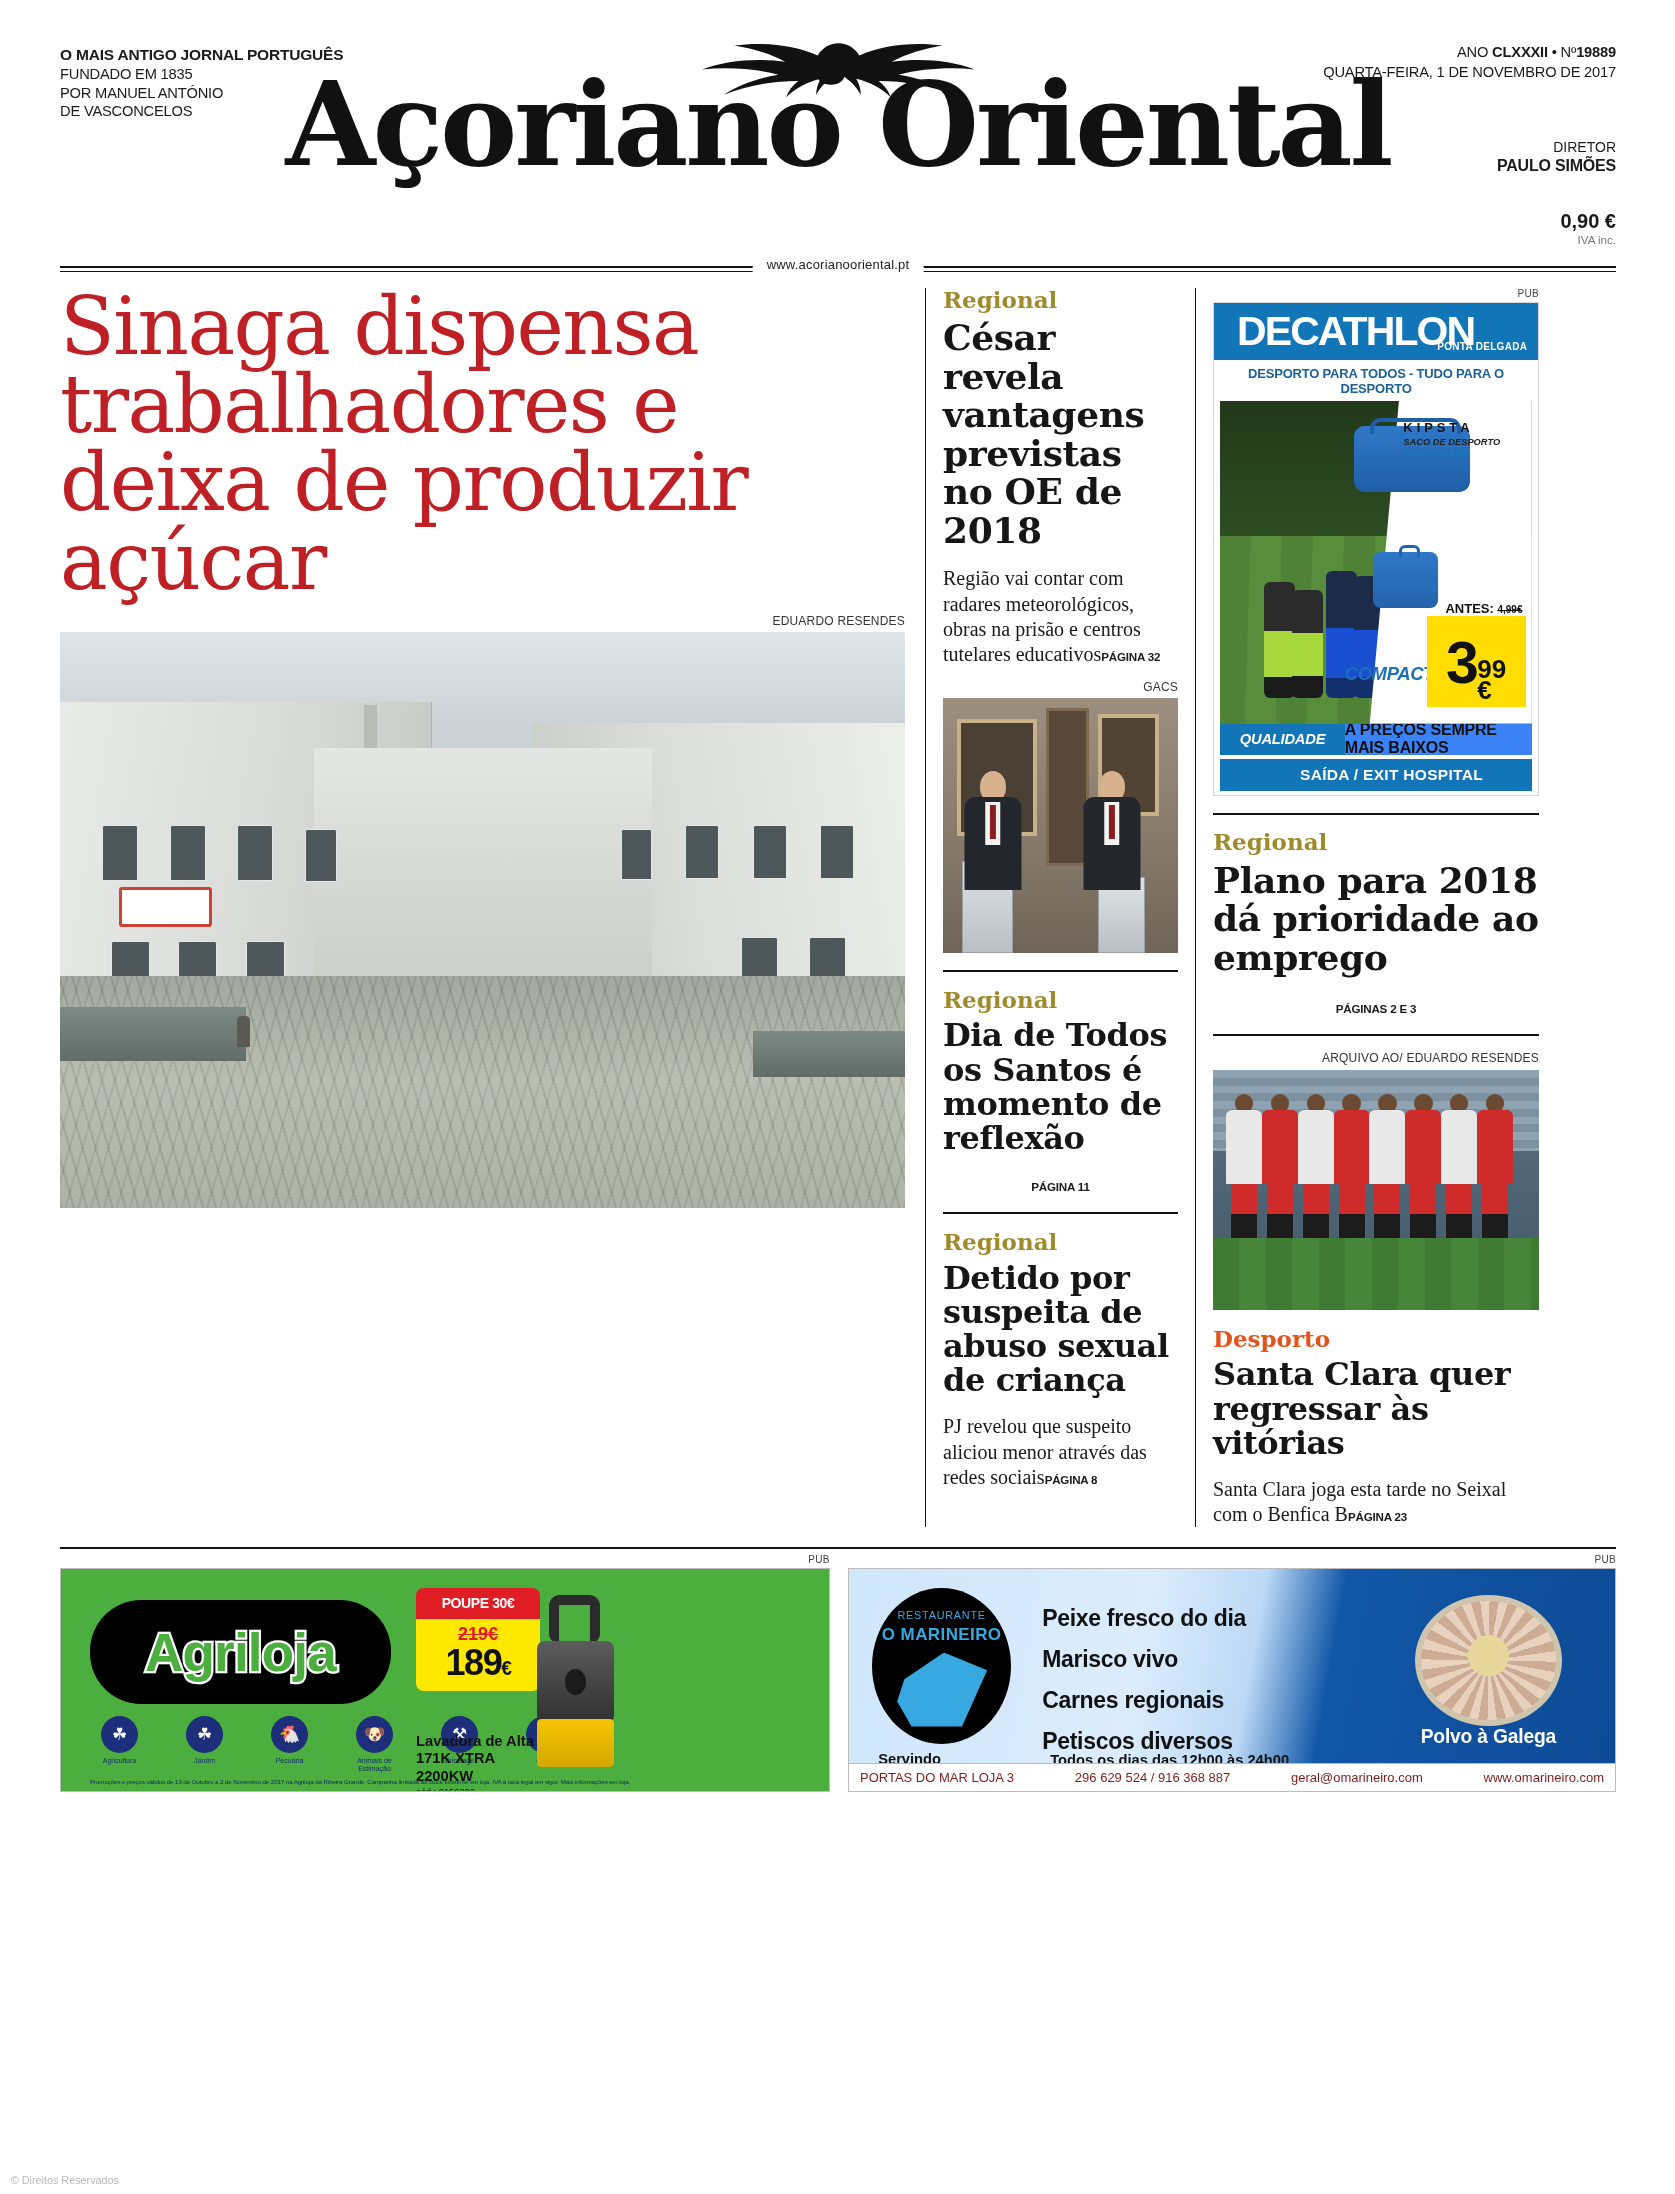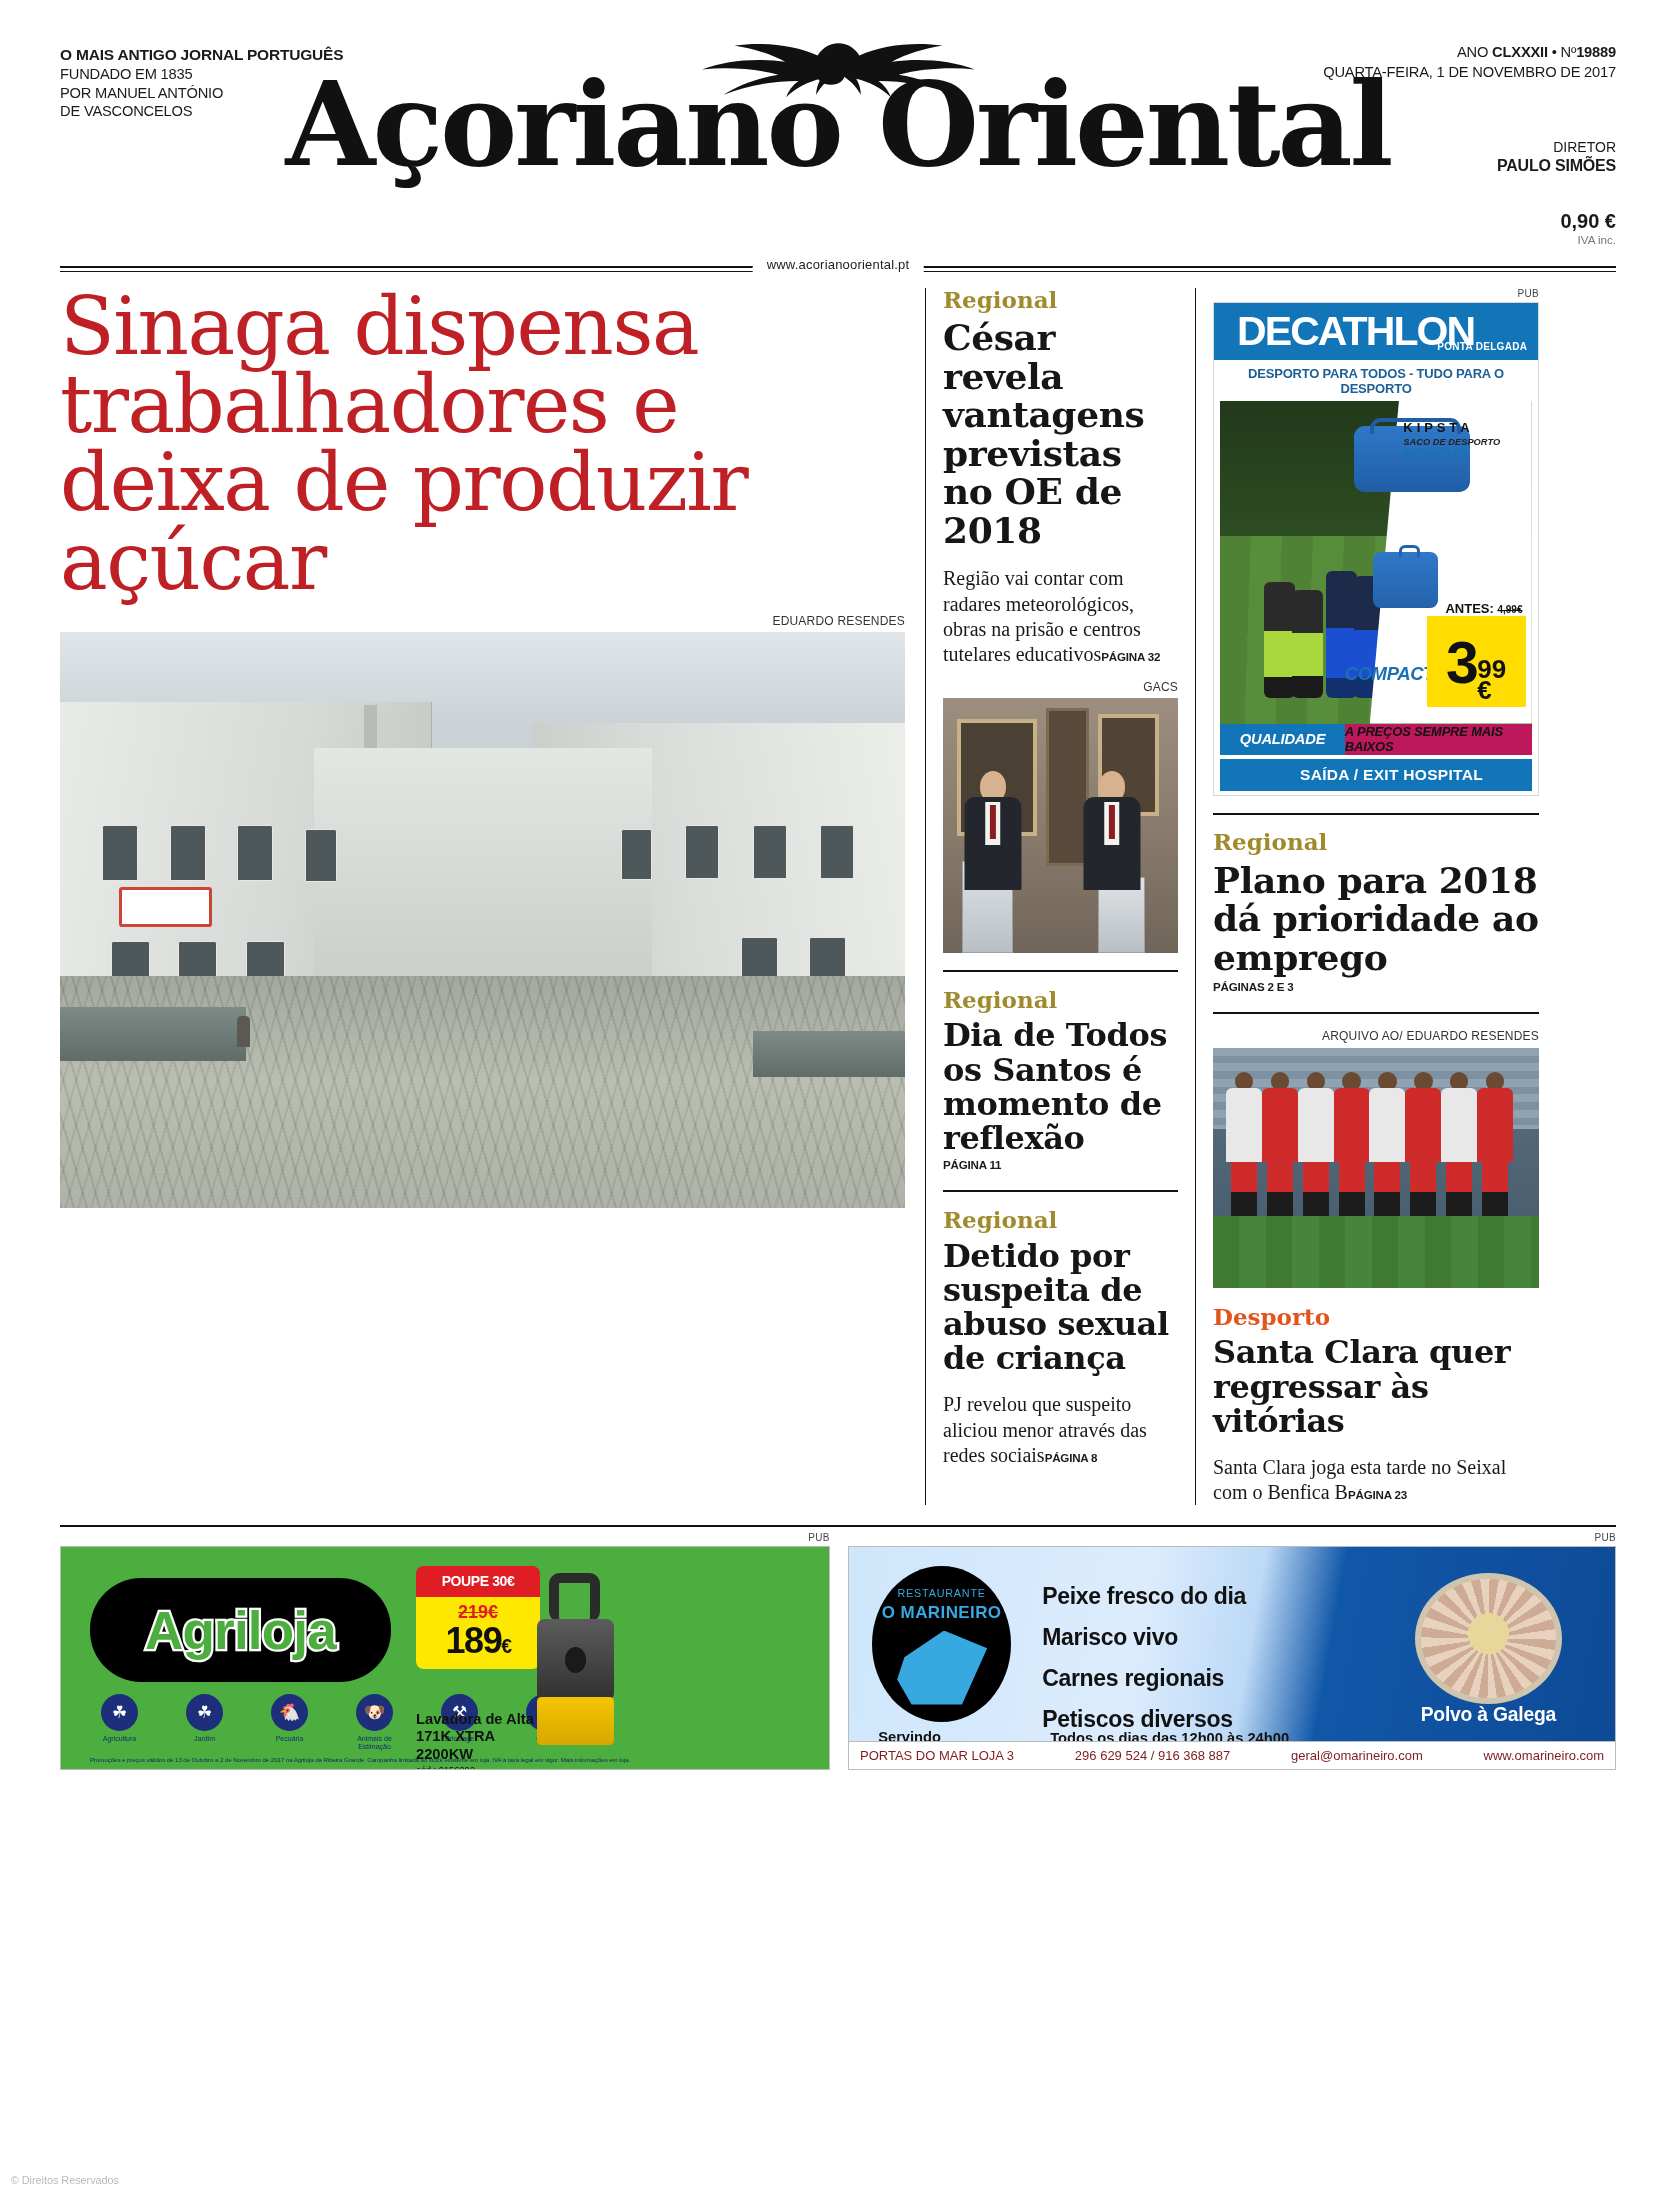--- a/index.html
+++ b/index.html
@@ -161,21 +161,21 @@
   }
   .head.big { font-size: 36px; }
   .body-t {
     font-family: "Liberation Serif", serif;
     font-size: 20px; line-height: 1.26; margin-top: 17px; color:#1a1a1a;
   }
   .pgref-s {
     font-family: "Liberation Sans", sans-serif;
     font-size: 11.6px; font-weight: 700; letter-spacing: -0.2px;
   }
-  .pgref-r { text-align: left; margin-top: 3px; }
+  .pgref-r { text-align: center; margin-top: 25px; }
 
   .hrule { border-top: 2.3px solid #111; margin: 17px 0 15.5px; }
 
   
   .mid-photo { width: 100%; height: 255px; position: relative; overflow: hidden;
                background: linear-gradient(#8e8173, #6e6458); margin-top: 4.6px; }
   .mp-wall { position:absolute; inset:0; background:
       linear-gradient(#9c8f7f 0%, #877a6b 55%, #6f6558 100%); }
   .mp-frame { position:absolute; left:6%; top:8%; width:34%; height:46%;
               background:#4a4034; border:4.6px solid #c8b188; }
@@ -277,23 +277,23 @@
   .dk-price .n { font-size:59px; letter-spacing:-3.1px; }
   .dk-price .fr { display:flex; flex-direction:column; align-items:flex-start;
                   margin-left:1.5px; }
   .dk-price .c { font-size:26px;margin-top:20px; }
   .dk-price .e { font-size:26px; }
   .dk-foot { display:flex; height:31px; margin:0 6.2px; }
   .dk-qual { width:40%; background:#1175b8; color:#fff;
              font-family:"Liberation Sans", sans-serif; font-weight:700;
              font-style:italic; font-size:14.7px; display:flex; align-items:center;
              justify-content:center; letter-spacing:-0.2px; }
-  .dk-low { width:60%; background:#be185d; color:#111;
+  .dk-low { width:60%; background:#3b82f6; color:#111;
             font-family:"Liberation Sans", sans-serif; font-weight:700;
-            font-style:italic; font-size:13px; display:flex; align-items:center;
+            font-size:16px; display:flex; align-items:center;
             justify-content:center; letter-spacing:-0.2px; }
   .dk-exit { height:32px; background:#1175b8; color:#fff; margin:4.6px 6.2px 0;
              font-family:"Liberation Sans", sans-serif; font-weight:700;
              font-size:15.5px; display:flex; align-items:center; justify-content:center;
              letter-spacing:0.3px;padding-left:31px; }
 
   
   .bottom-rule { border-top: 2.3px solid #111; margin-top: 20px; }
   .bottom-ads { display:flex; gap: 18.5px; margin-top: 4.6px; }
   .ad-left  { width: 830px; }

